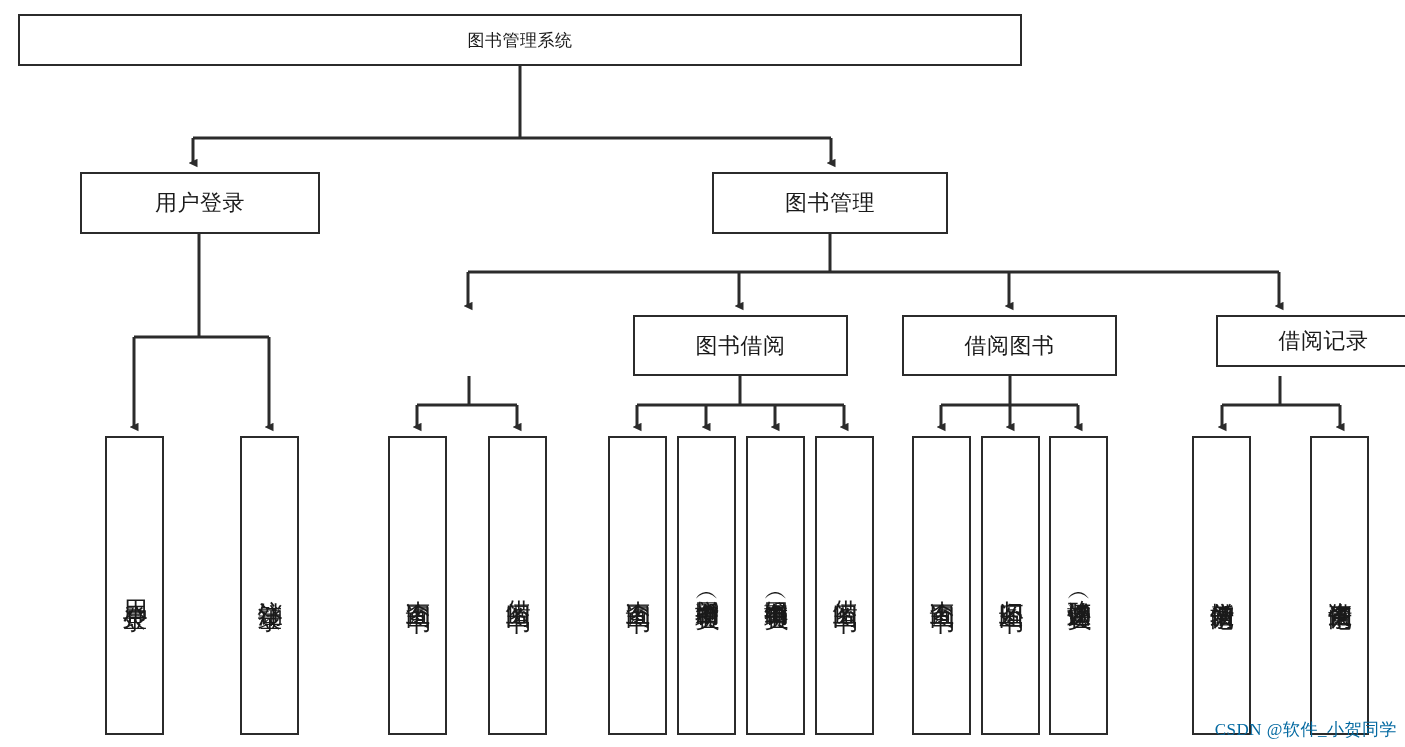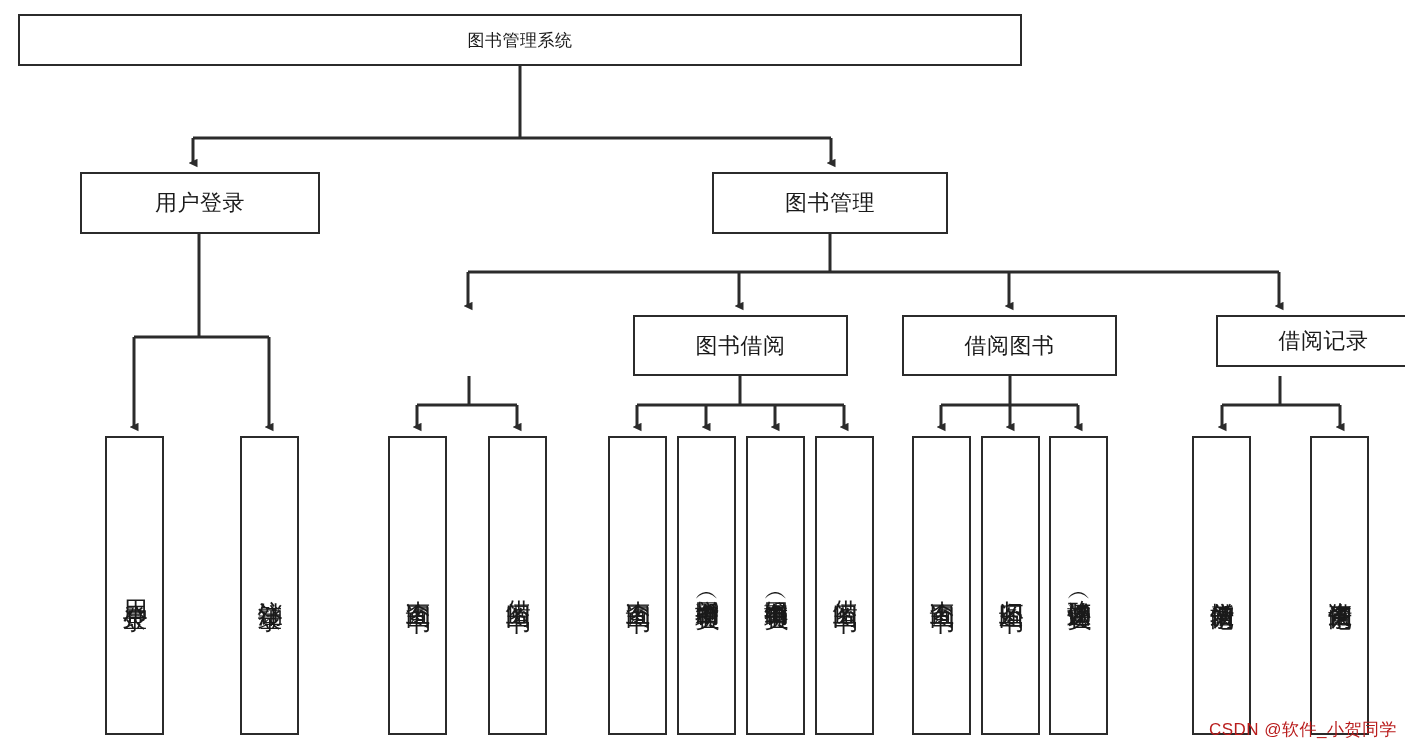--- a/index.html
+++ b/index.html
@@ -65,24 +65,24 @@
   }
   .node.vertical.tall-text .node-label {
     font-size: 24px;
     letter-spacing: 1px;
   }
   #watermark {
     position: absolute;
     right: 8px;
     bottom: 6px;
     font-size: 17px;
-    color: #b91c1c;
+    color: #0369a1;
     white-space: nowrap;
     letter-spacing: 0.5px;
-    font-family: Liberation Sans, sans-serif;
+    font-family: Liberation Serif, serif;
   }
 </style>
 </head>
 <body>
 
 <div id="diagram-canvas">
 
   <svg id="connector-layer" viewBox="0 0 1405 747" width="1405" height="747" xmlns="http://www.w3.org/2000/svg">
     <defs>
       <marker id="arrowhead" markerWidth="10" markerHeight="9" refX="4.2" refY="4.5" orient="auto" markerUnits="userSpaceOnUse">

